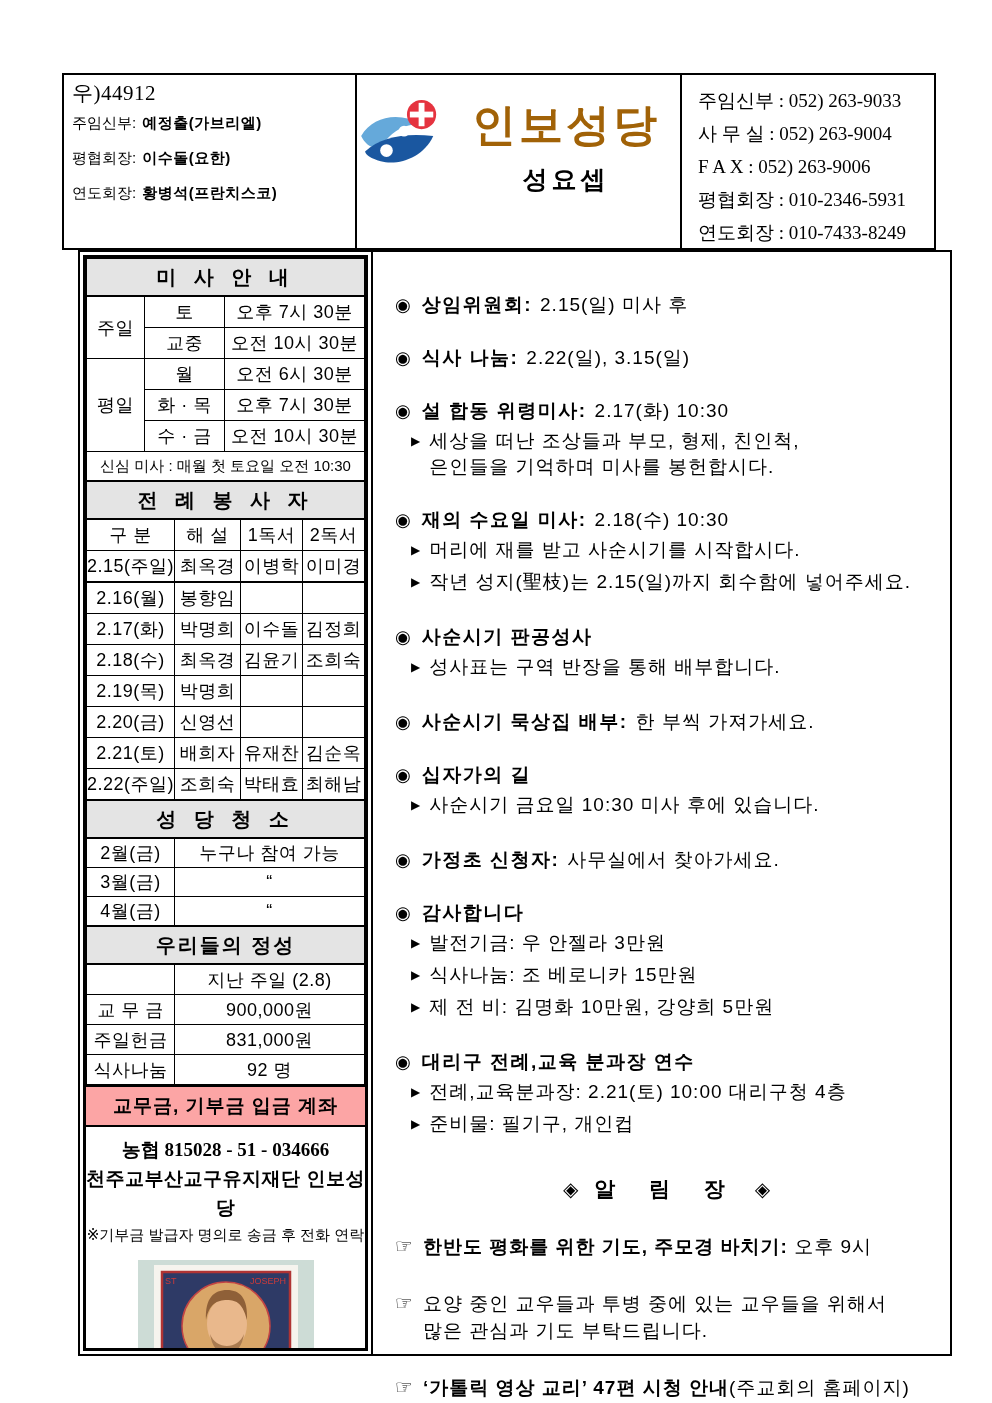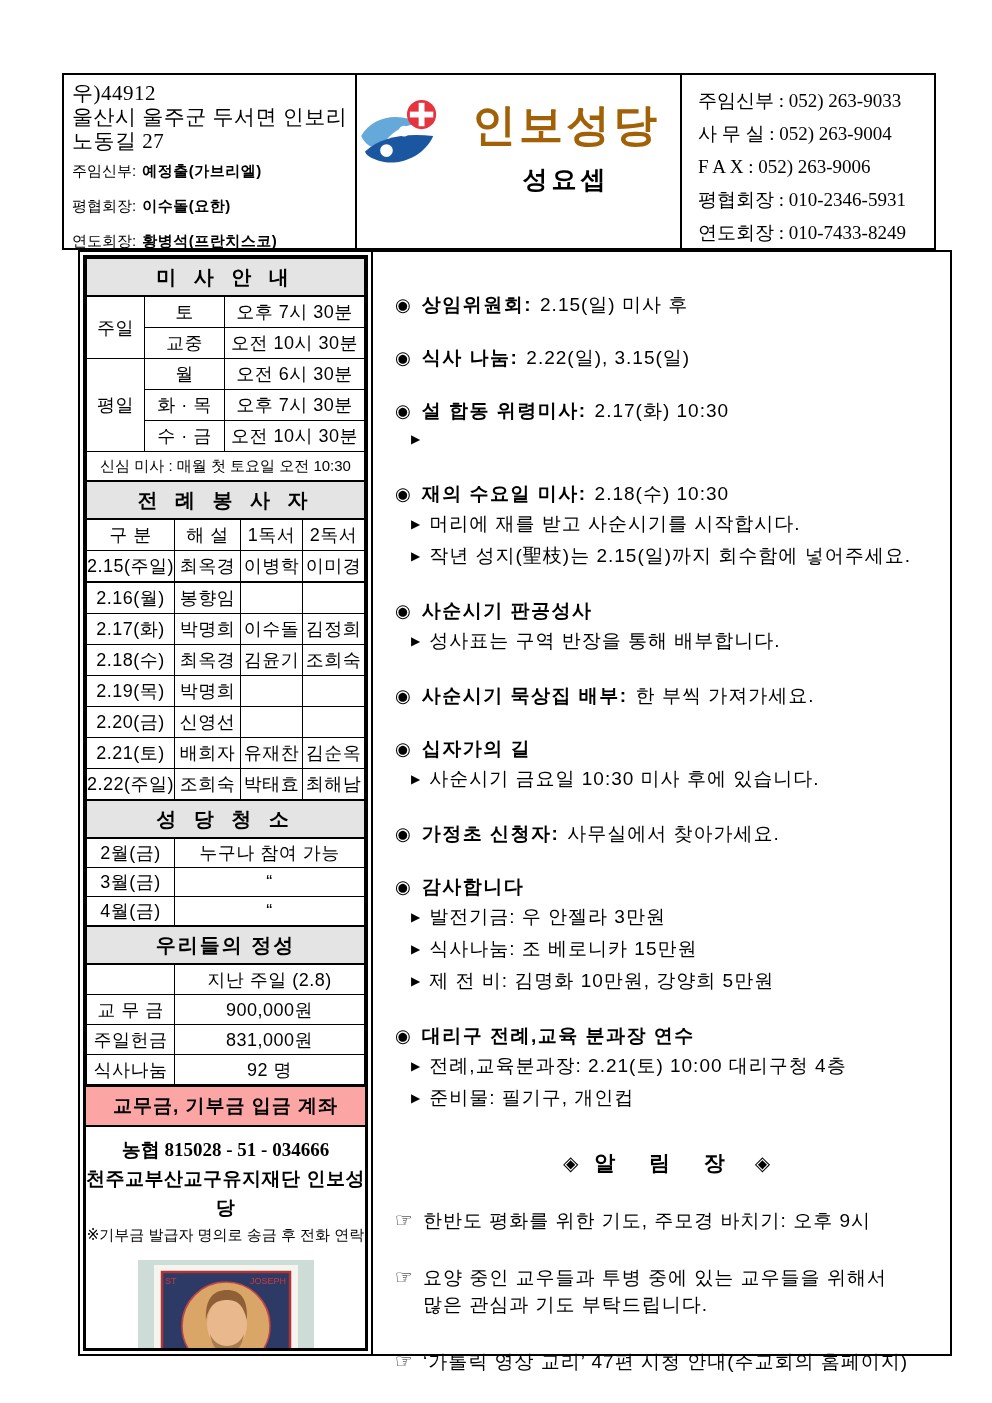--- a/index.html
+++ b/index.html
@@ -75,32 +75,31 @@
   .ann-text { margin-left:8px; letter-spacing:1px; white-space:nowrap; }
   .sub { display:flex; align-items:baseline; margin-top:4px; padding-left:16px; font-size:19px; line-height:26px; }
   .s-marker { font-size:12px; margin-right:9px; position:relative; top:-2px; }
   .sub-text { white-space:pre-line; letter-spacing:1px; }
   .board-title { margin-top:36px; text-align:center; font-size:21px; }
   .board-title .bt-text { font-weight:bold; letter-spacing:14px; margin:0 10px; }
   .board-title .bt-diamond { font-size:20px; }
   .notice { margin-top:30px; }
   .notice-head { display:flex; align-items:baseline; font-size:19px; line-height:27px; }
   .n-marker { font-size:20px; margin-right:10px; }
-  .notice-bold { font-weight:normal; letter-spacing:1px; white-space:pre-line; }
+  .notice-bold { font-weight:bold; letter-spacing:1px; white-space:pre-line; }
   .notice-normal { letter-spacing:1px; white-space:pre-line; }
 </style>
 </head>
 <body>
 
 <div class="page">
 
   <div class="header">
     <div class="hdr-left">
       <div class="hdr-postal">우)44912</div>
-      <div class="hdr-address">울산시 울주군 두서면 인보리 노동길 27</div>
       <div class="hdr-role">
         <span class="role-label">주임신부:</span><span class="role-name">예정출(가브리엘)</span>
       </div>
       <div class="hdr-role">
         <span class="role-label">평협회장:</span><span class="role-name">이수돌(요한)</span>
       </div>
       <div class="hdr-role">
         <span class="role-label">연도회장:</span><span class="role-name">황병석(프란치스코)</span>
       </div>
     </div>
@@ -337,20 +336,22 @@
       </div>
 
       <div class="ann">
         <div class="ann-head">
           <span class="b-marker">◉</span>
           <span class="ann-title">설 합동 위령미사:</span>
           <span class="ann-text">2.17(화) 10:30</span>
         </div>
         <div class="sub">
           <span class="s-marker">▶</span>
+          <span class="sub-text">세상을 떠난 조상들과 부모, 형제, 친인척,
+은인들을 기억하며 미사를 봉헌합시다.</span>
         </div>
       </div>
 
       <div class="ann">
         <div class="ann-head">
           <span class="b-marker">◉</span>
           <span class="ann-title">재의 수요일 미사:</span>
           <span class="ann-text">2.18(수) 10:30</span>
         </div>
         <div class="sub">

